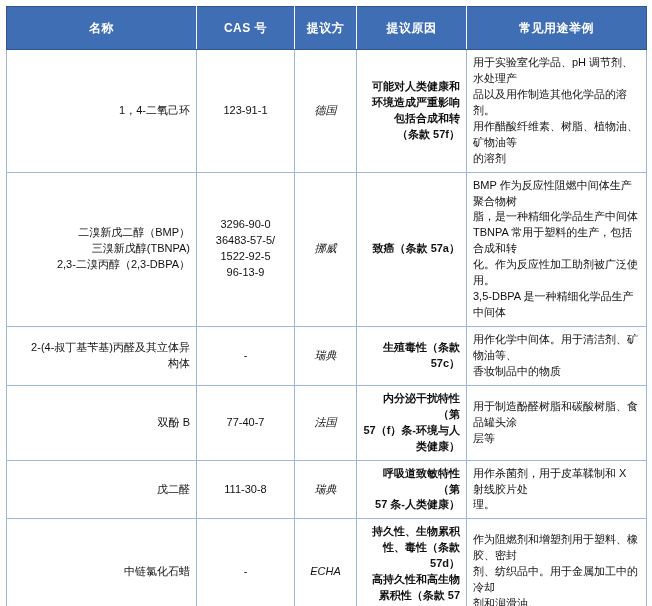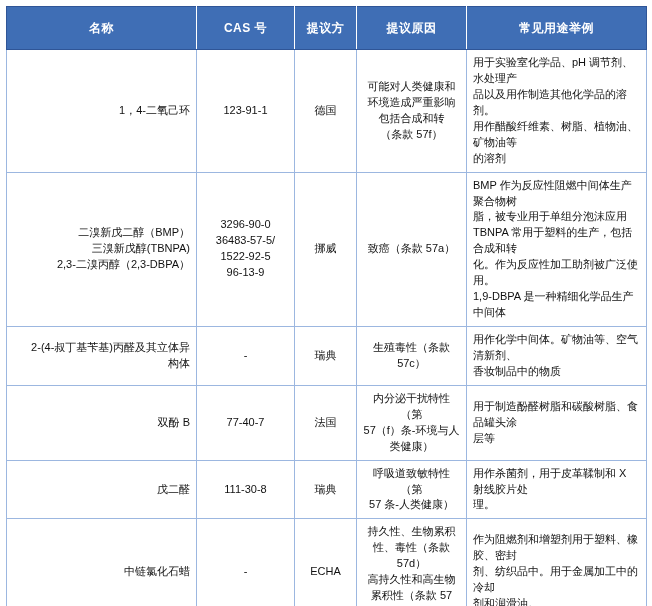--- a/index.html
+++ b/index.html
@@ -58,23 +58,25 @@
     word-break: break-all;
   }
   tbody td.name {
     text-align: right;
   }
   tbody td.cas {
     text-align: center;
   }
   tbody td.prop {
     text-align: center;
+    font-style: italic;
   }
   tbody td.reason {
-    text-align: center;
+    text-align: right;
+    font-weight: bold;
   }
   tbody td.use {
     text-align: left;
   }
   .cell-lines span { display: block; }
 </style>
 </head>
 <body>
 
 <div class="sheet">
@@ -143,24 +145,24 @@
           </td>
           <td class="prop">挪威</td>
           <td class="reason">
             <div class="cell-lines">
               <span>致癌（条款 57a）</span>
             </div>
           </td>
           <td class="use">
             <div class="cell-lines">
               <span>BMP 作为反应性阻燃中间体生产聚合物树</span>
-              <span>脂，被专业用于单组分泡沫应用</span>
+              <span>脂，是一种精细化学品生产中间体</span>
               <span>TBNPA 常用于塑料的生产，包括合成和转</span>
               <span>化。作为反应性加工助剂被广泛使用。</span>
-              <span>1,9-DBPA 是一种精细化学品生产中间体</span>
+              <span>3,5-DBPA 是一种精细化学品生产中间体</span>
             </div>
           </td>
         </tr>
         <tr>
           <td class="name">
             <div class="cell-lines">
               <span>2-(4-叔丁基苄基)丙醛及其立体异</span>
               <span>构体</span>
             </div>
           </td>
@@ -171,21 +173,21 @@
           </td>
           <td class="prop">瑞典</td>
           <td class="reason">
             <div class="cell-lines">
               <span>生殖毒性（条款</span>
               <span>57c）</span>
             </div>
           </td>
           <td class="use">
             <div class="cell-lines">
-              <span>用作化学中间体。矿物油等、空气清新剂、</span>
+              <span>用作化学中间体。用于清洁剂、矿物油等、</span>
               <span>香妆制品中的物质</span>
             </div>
           </td>
         </tr>
         <tr>
           <td class="name">
             <div class="cell-lines">
               <span>双酚 B</span>
             </div>
           </td>

